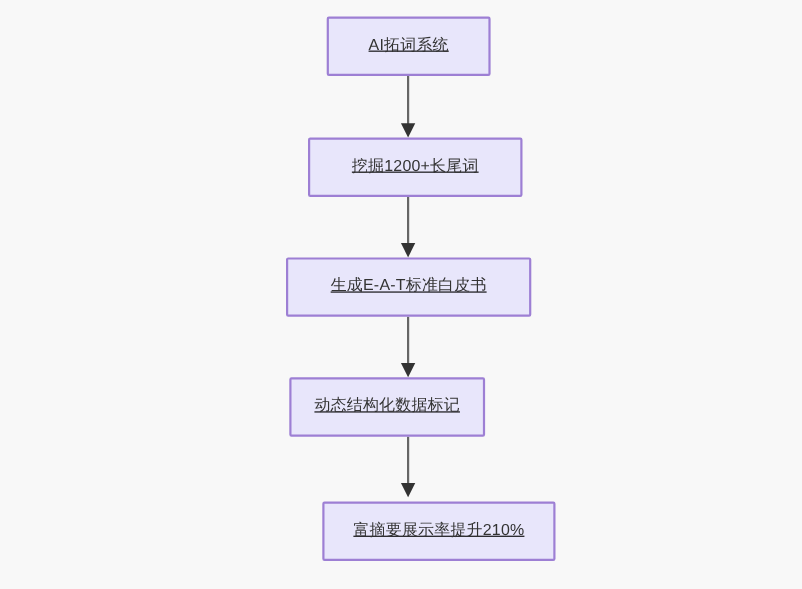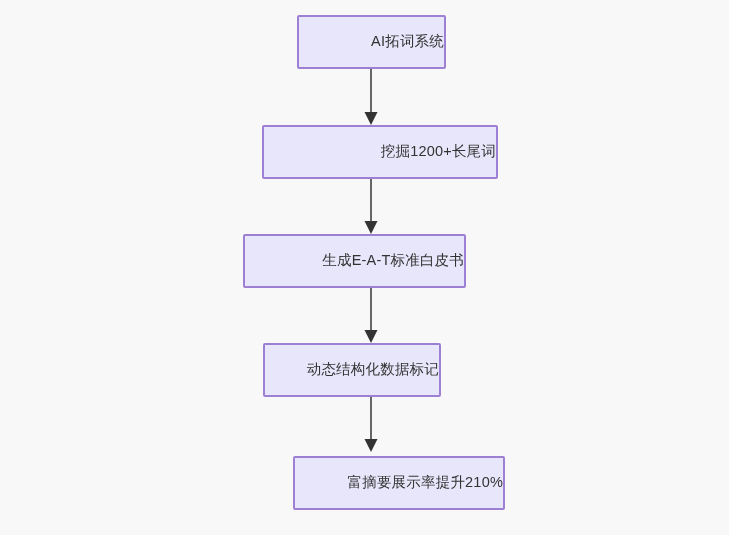--- a/index.html
+++ b/index.html
@@ -21,22 +21,23 @@
     background: #f8f8f8;
   }
   .node {
     position: absolute;
     box-sizing: border-box;
     background: #e8e6fb;
     border: 2px solid #9d7fd4;
     border-radius: 2px;
     display: flex;
     align-items: center;
-    justify-content: flex-end;
+    justify-content: center;
     height: 54px;
+    text-decoration: underline;
   }
   .node-label {
     font-size: 14.5px;
     line-height: 1.2;
     color: #333333;
     white-space: nowrap;
     letter-spacing: 0.2px;
     text-align: center;
   }
   .edge-svg {
@@ -79,25 +80,25 @@
     <g>
       <line class="edge-line" x1="371" y1="397" x2="371" y2="444"></line>
       <polygon class="edge-head" points="371,452 364.5,439 377.5,439"></polygon>
     </g>
   </svg>
 
   <div class="node" style="left:297px; top:15px; width:149px;">
     <span class="node-label">AI拓词系统</span>
   </div>
 
-  <div class="node" style="left:262px; top:125px; width:236px;">
+  <div class="node" style="left:280px; top:125px; width:195px;">
     <span class="node-label">挖掘1200+长尾词</span>
   </div>
 
-  <div class="node" style="left:243px; top:234px; width:223px;">
+  <div class="node" style="left:260px; top:234px; width:223px;">
     <span class="node-label">生成E-A-T标准白皮书</span>
   </div>
 
   <div class="node" style="left:263px; top:343px; width:178px;">
     <span class="node-label">动态结构化数据标记</span>
   </div>
 
   <div class="node" style="left:253px; top:456px; width:212px;margin-left:40px;">
     <span class="node-label">富摘要展示率提升210%</span>
   </div>

